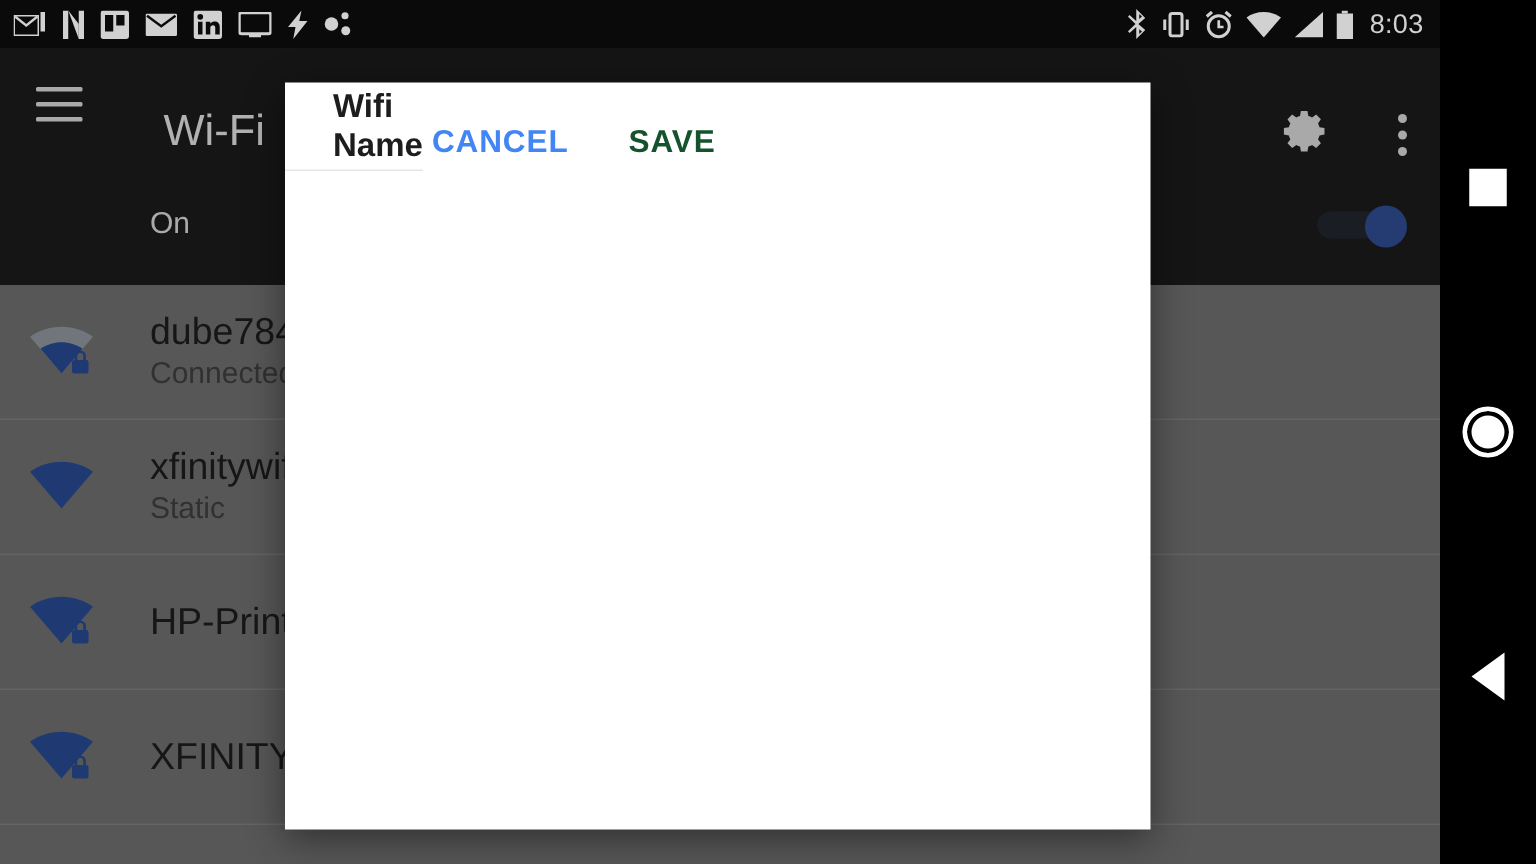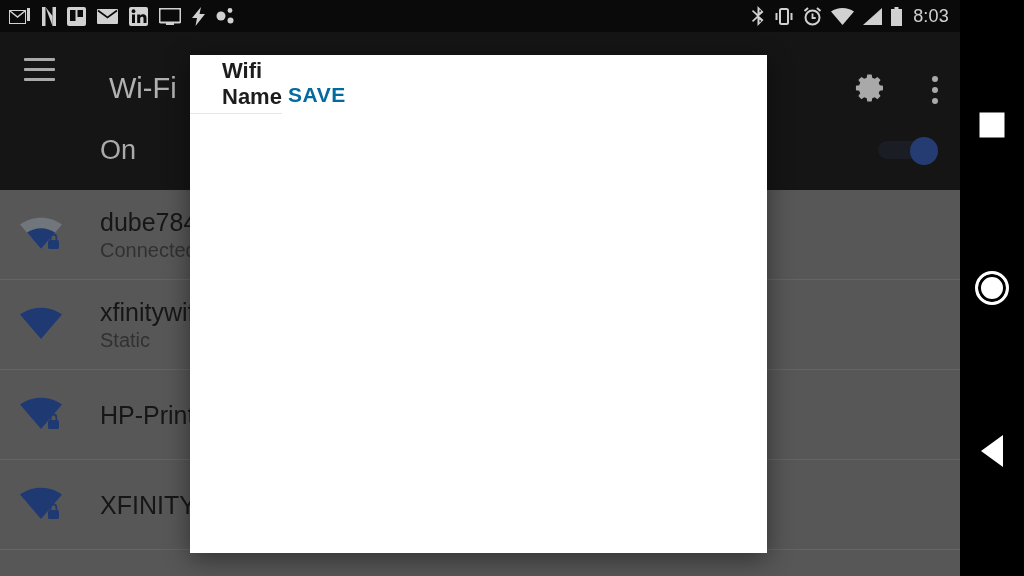--- a/index.html
+++ b/index.html
@@ -28,21 +28,21 @@
               color:#d8d8d8; font-size:29px; }
   #gear { position:absolute; right:73px; top:58px; transform:translateY(-50%); cursor:pointer; }
   #overflow { position:absolute; right:22px; top:58px; transform:translateY(-50%);
               width:6px; cursor:pointer; }
   #overflow i { display:block; width:6px; height:6px; border-radius:50%; background:#cfcfcf; margin-bottom:5px; }
   #overflow i:last-child { margin-bottom:0; }
 
   
   #onrow { position:absolute; left:0; top:110px; width:960px; height:80px; background:#1a1a1a; }
   #onlabel { position:absolute; left:100px; top:40px; transform:translateY(-50%);
-             color:#d0d0d0; font-size:27px; }
+             color:#d0d0d0; font-size:20px; }
   #toggle { position:absolute; right:22px; top:40px; transform:translateY(-50%);
             width:60px; height:26px; cursor:pointer; }
   #toggle .track { position:absolute; left:0; top:4px; width:52px; height:18px;
                    border-radius:9px; background:#20242c; }
   #toggle .knob { position:absolute; right:0; top:0; width:28px; height:28px;
                   border-radius:50%; background:#2d4a8a; }
 
   
   #list { position:absolute; left:0; top:190px; width:960px; height:386px; background:#6b6b6b; }
   .row { position:relative; height:90px; border-bottom:1px solid #7a7a7a; }
@@ -73,21 +73,21 @@
   .txtfield { margin-top:12px; border-bottom:1px solid #9a9a9a; padding-bottom:9px; width:519px; }
   .txtfield .ph { font-size:25px; color:#a8a8a8; }
   .gap-lbl { margin-top:24px; }
   #scrollthumb { position:absolute; right:10px; top:185px; width:7px; height:130px;
                  background:#c9c9c9; border-radius:4px; cursor:pointer; }
   #dlg-buttons { height:79px; flex:0 0 79px; display:flex; align-items:center;
                  justify-content:flex-end; gap:28px; padding-right:32px; }
   .dbtn { font-size:21px; font-weight:bold; letter-spacing:.6px; background:none;
           border:none; cursor:pointer; font-family:inherit; padding:8px 6px; }
   #btn-cancel { color:#4285f4; }
-  #btn-save { color:#0369a1; cursor:default; }
+  #btn-save { color:#14532d; cursor:default; }
 
   
   #navbar { position:absolute; left:960px; top:0; width:64px; height:576px; background:#000; }
   #nav-recents { position:absolute; left:50%; top:125px; transform:translate(-50%,-50%);
                  width:25px; height:25px; background:#fff; cursor:pointer; }
   #nav-home { position:absolute; left:50%; top:288px; transform:translate(-50%,-50%);
               width:34px; height:34px; border-radius:50%; border:3px solid #fff;
               background:#fff; box-shadow:inset 0 0 0 3px #000; cursor:pointer; }
   #nav-back { position:absolute; left:50%; top:451px; transform:translate(-50%,-50%);
               width:0; height:0; border-top:16px solid transparent;
@@ -281,20 +281,21 @@
 
     </div>
 
     <div id="scrim"></div>
 
     <div id="dialog">
       <div id="dlg-title">Wifi Name</div>
 
 
       <div id="dlg-buttons">
+        <button class="dbtn" id="btn-cancel">CANCEL</button>
         <button class="dbtn" id="btn-save">SAVE</button>
       </div>
     </div>
 
   </div>
 
   <div id="navbar">
     <div id="nav-recents"></div>
     <div id="nav-home"></div>
     <div id="nav-back"></div>

